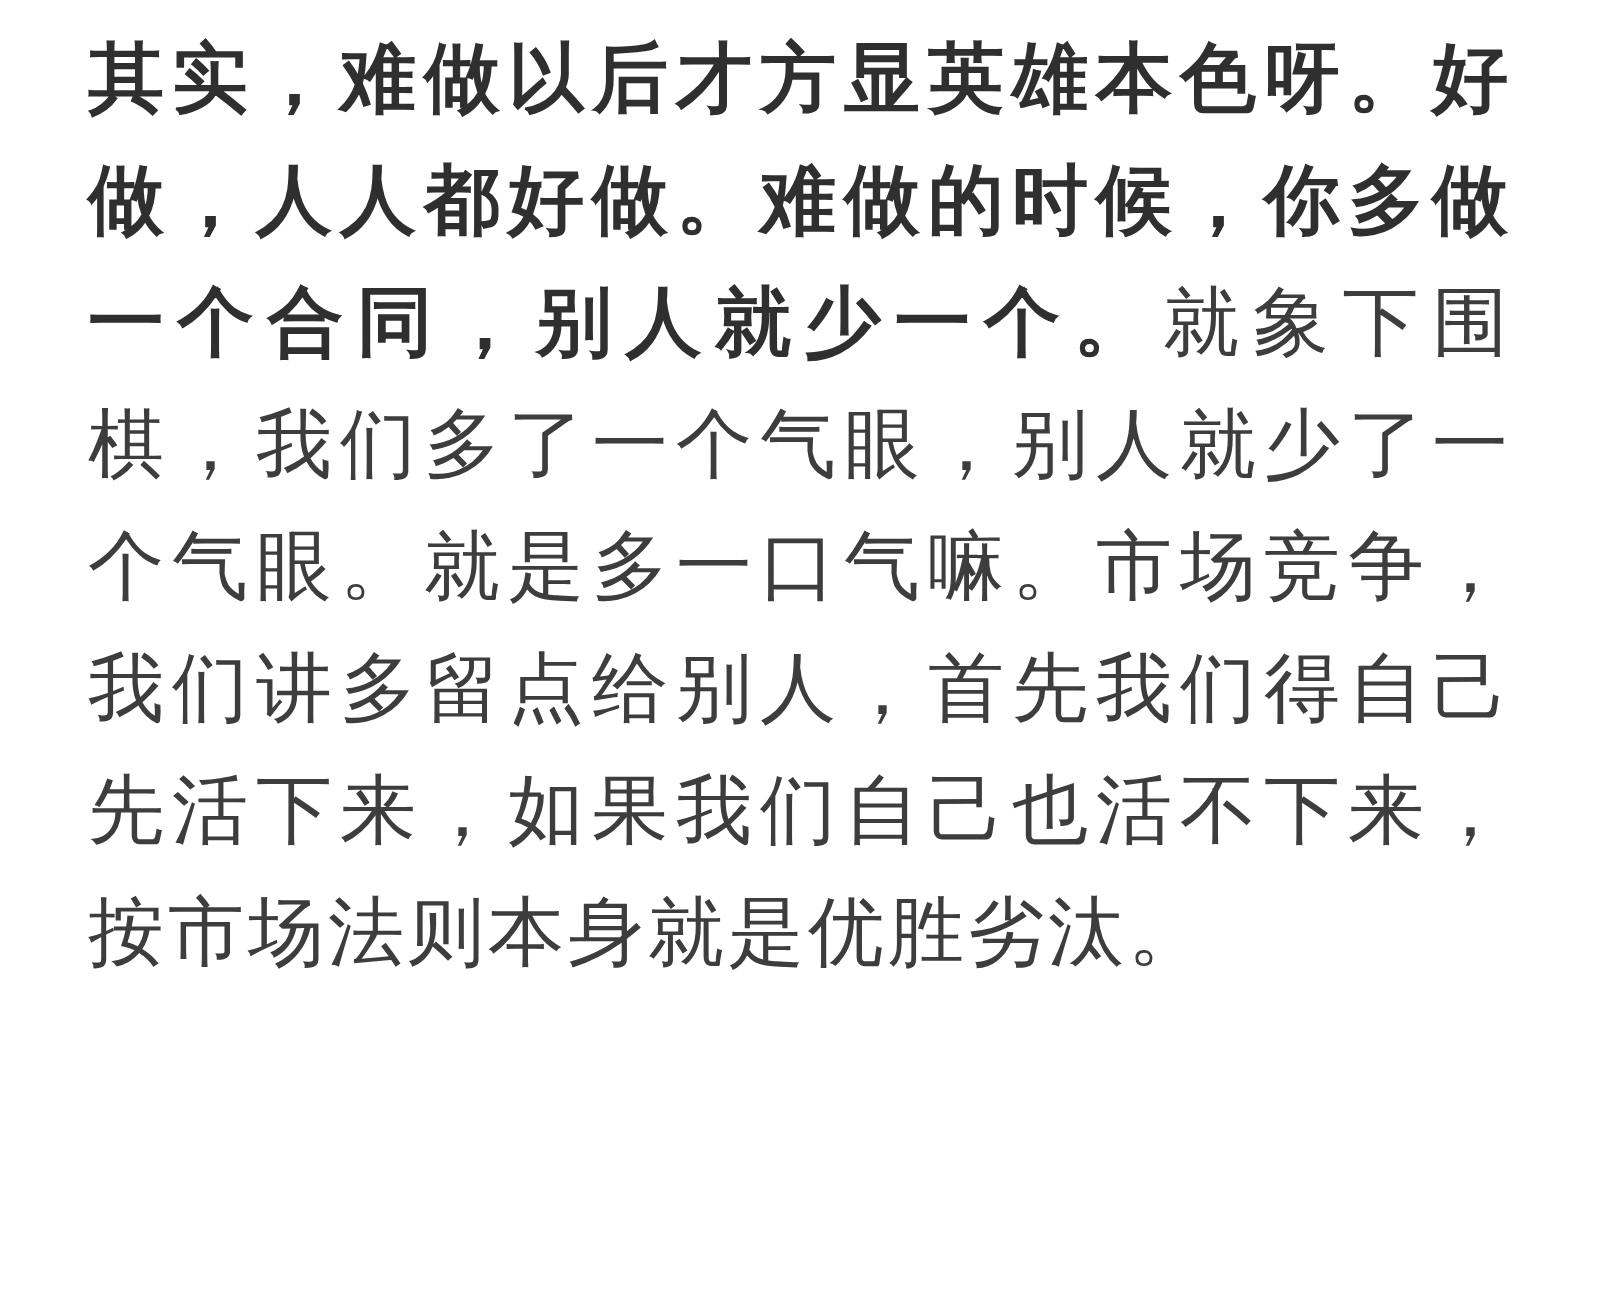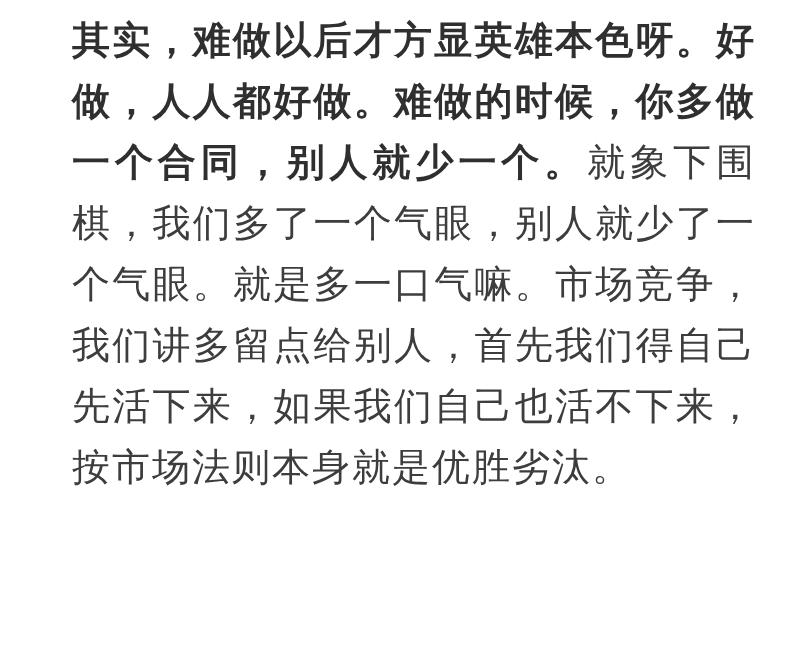--- a/index.html
+++ b/index.html
@@ -10,21 +10,21 @@
     width: 800px;
     height: 645px;
     background: #ffffff;
     font-family: "Liberation Sans", "DejaVu Sans", sans-serif;
     overflow: hidden;
   }
   .page {
     width: 800px;
     height: 458px;
     box-sizing: border-box;
-    padding: 10px 44px 0 72px;
+    padding: 10px 44px 0 44px;
     background: #ffffff;
   }
   .article {
     margin: 0;
     color: #3b3b3b;
     font-size: 38px;
     line-height: 61px;
     letter-spacing: 1px;
     text-align: justify;
     text-justify: inter-ideograph;

